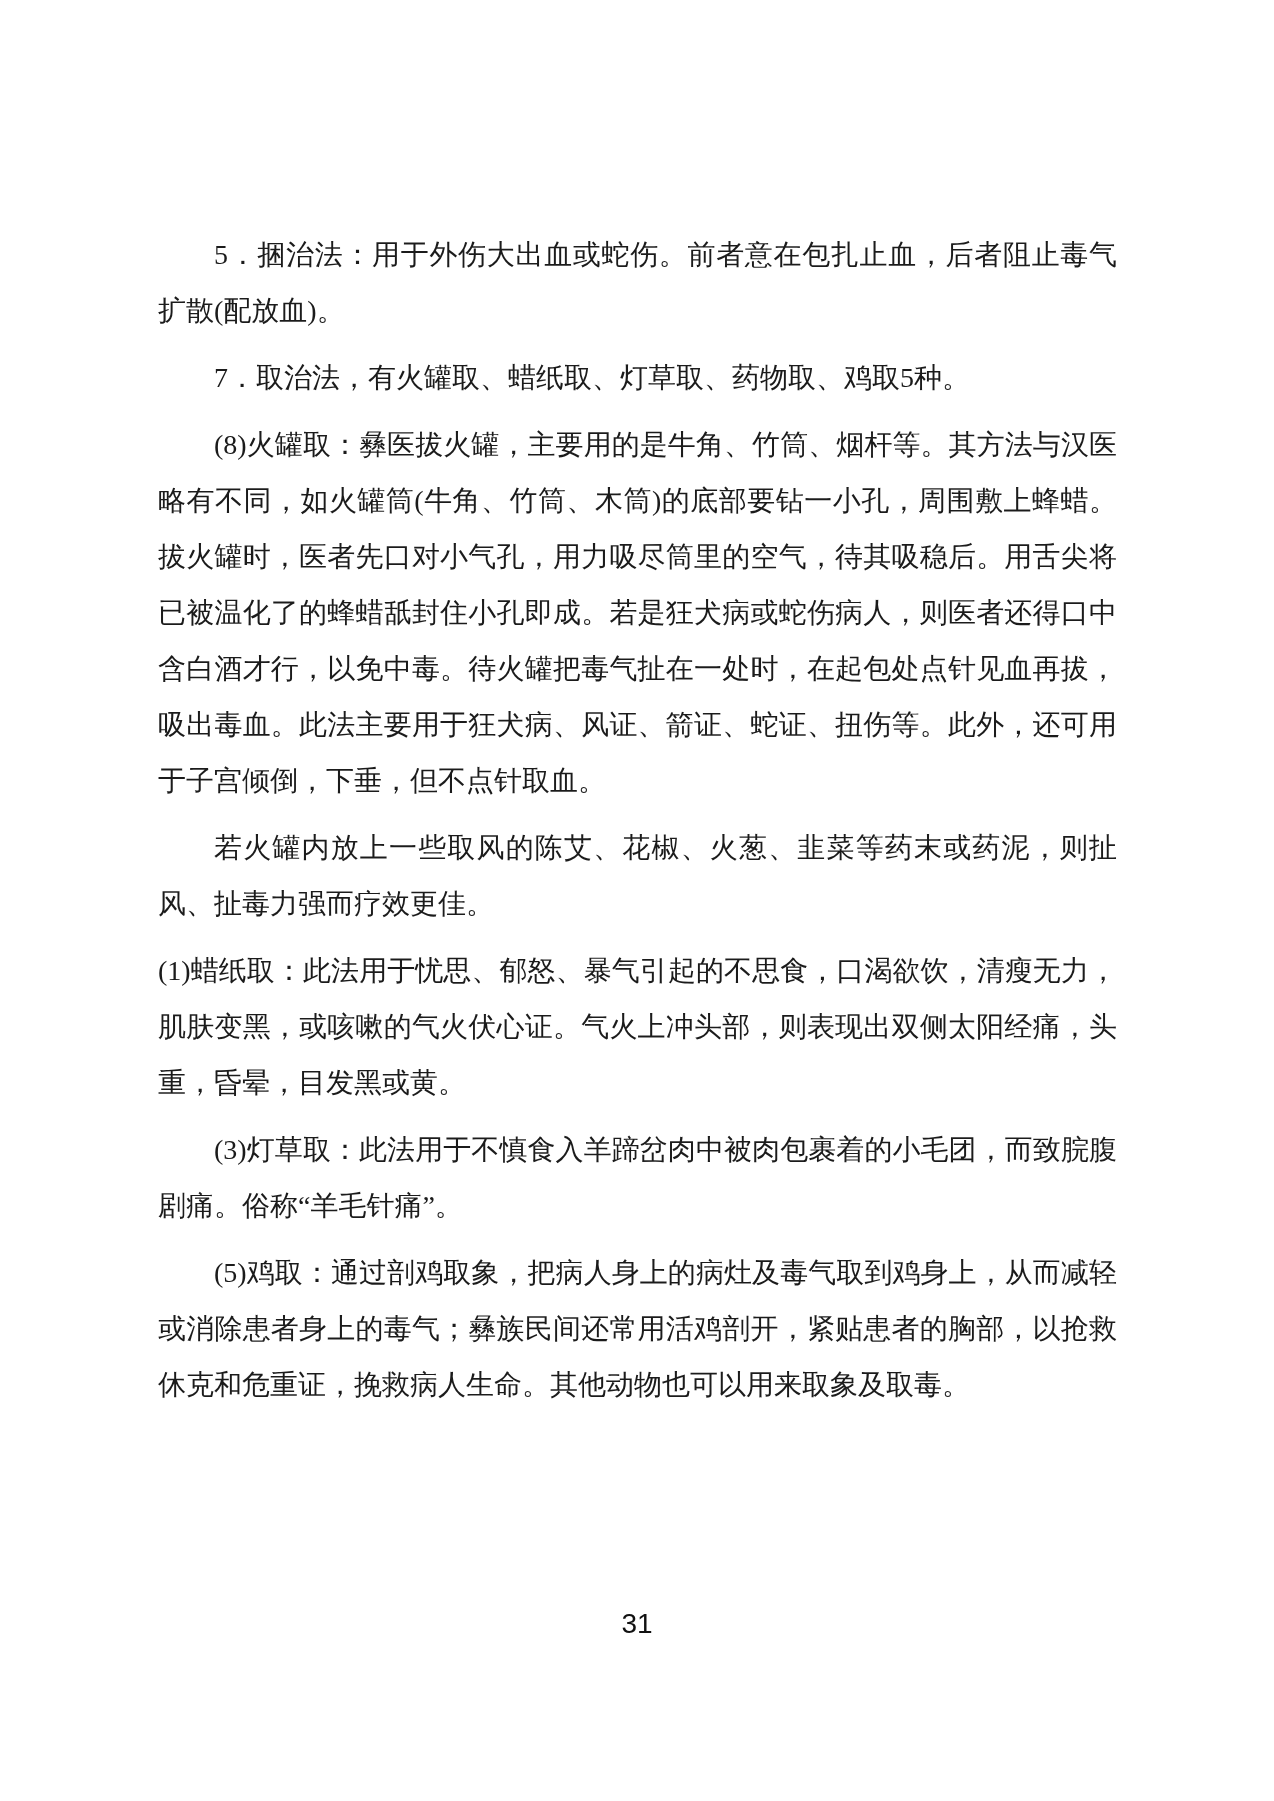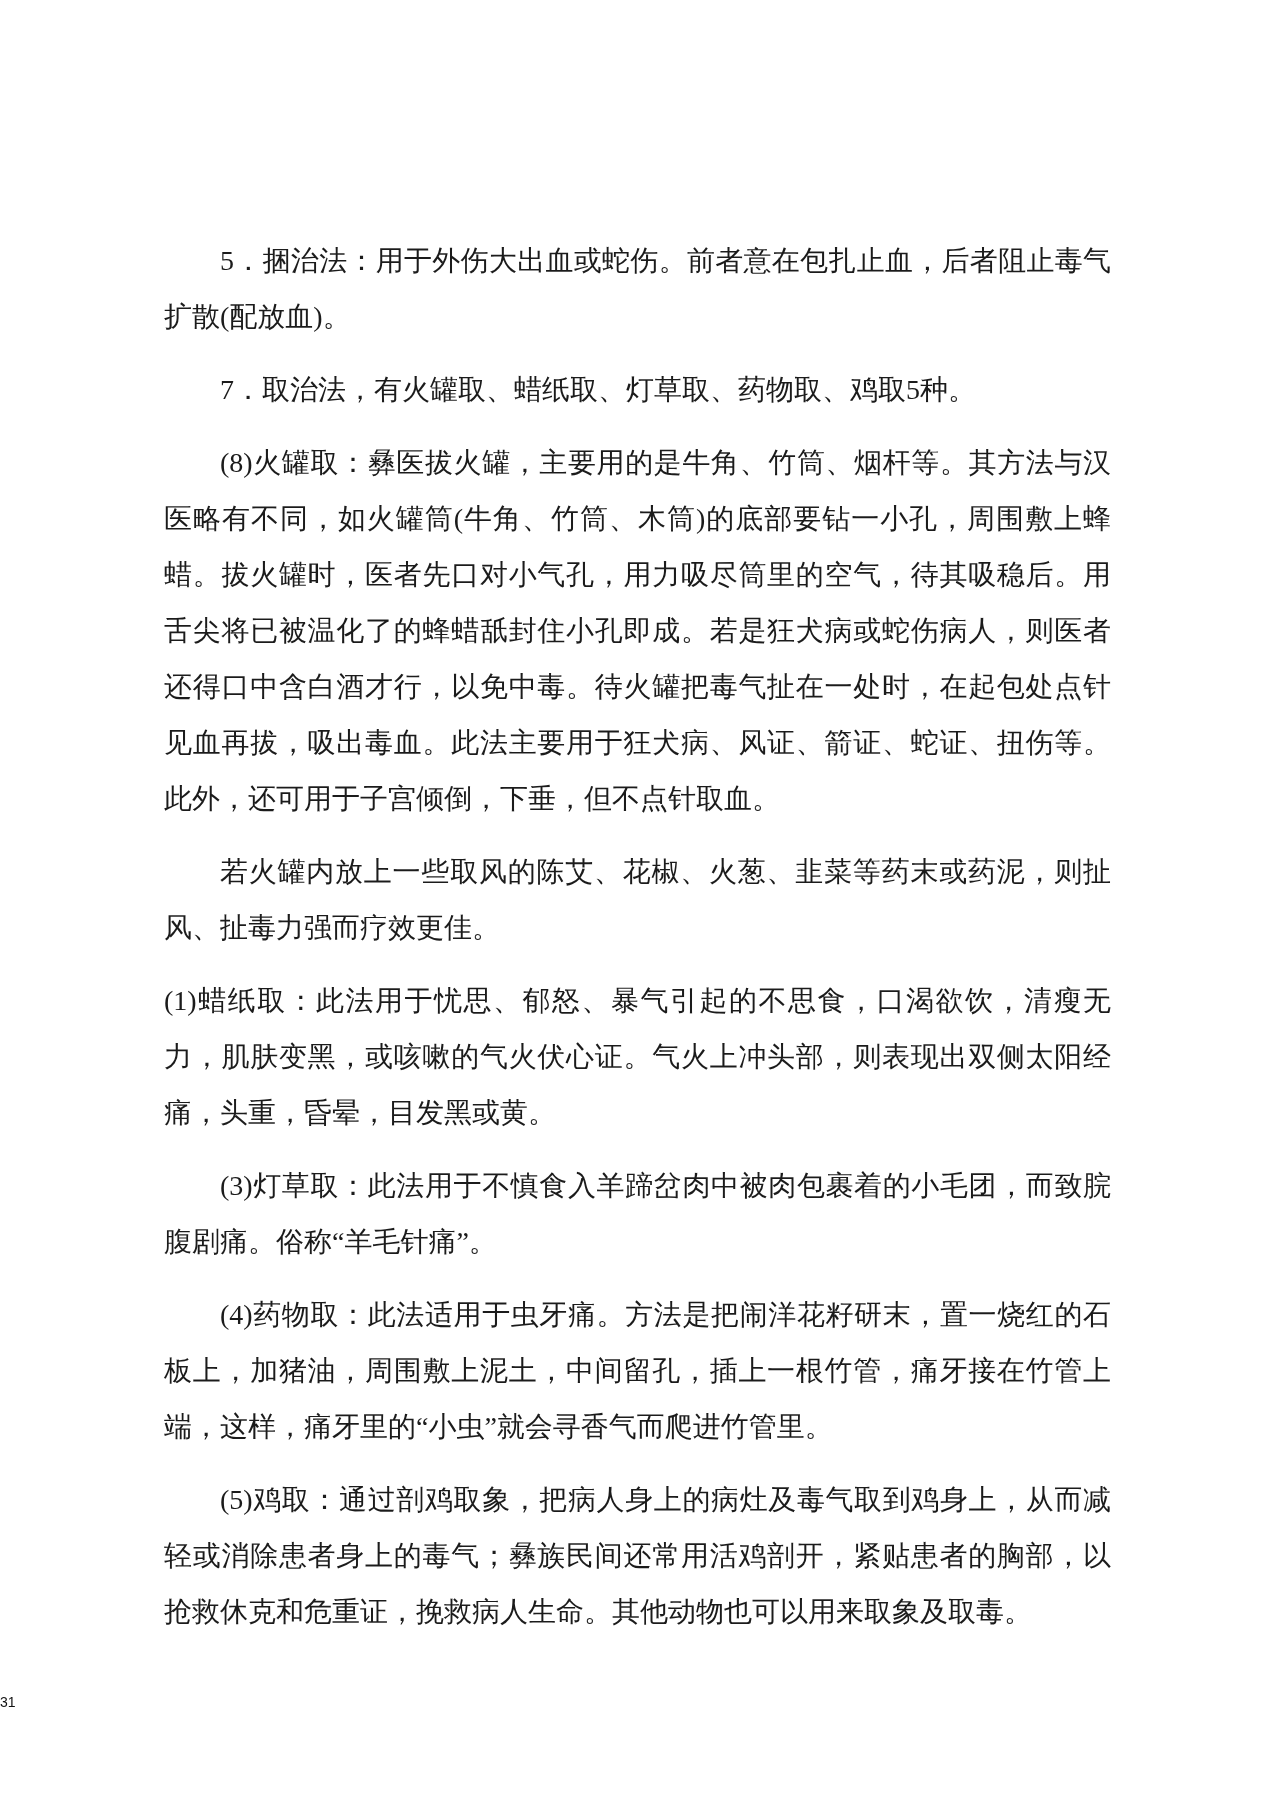--- a/index.html
+++ b/index.html
@@ -19,46 +19,46 @@
     position: absolute;
     left: 147px;
     top: 216px;
     width: 981px;
     color: #1b1b1b;
     font-size: 28px;
     line-height: 56px;
     text-align: justify;
   }
   .content p {
-    margin: 17px;
+    margin: 11px;
     padding: 0;
     text-indent: 2em;
   }
   .content p.no-indent {
     text-indent: 0;
   }
   .footer {
     position: absolute;
     left: 0;
-    top: 1694px;
+    top: 1608px;
     width: 100%;
+    text-align: center;
     color: #111111;
-    font-size: 14px;
+    font-size: 28px;
     font-family: "Liberation Sans", sans-serif;
   }
 </style>
 </head>
 <body>
 
 <div class="page">
   <div class="content">
     <p>5．捆治法：用于外伤大出血或蛇伤。前者意在包扎止血，后者阻止毒气扩散(配放血)。</p>
     <p>7．取治法，有火罐取、蜡纸取、灯草取、药物取、鸡取5种。</p>
     <p>(8)火罐取：彝医拔火罐，主要用的是牛角、竹筒、烟杆等。其方法与汉医略有不同，如火罐筒(牛角、竹筒、木筒)的底部要钻一小孔，周围敷上蜂蜡。拔火罐时，医者先口对小气孔，用力吸尽筒里的空气，待其吸稳后。用舌尖将已被温化了的蜂蜡舐封住小孔即成。若是狂犬病或蛇伤病人，则医者还得口中含白酒才行，以免中毒。待火罐把毒气扯在一处时，在起包处点针见血再拔，吸出毒血。此法主要用于狂犬病、风证、箭证、蛇证、扭伤等。此外，还可用于子宫倾倒，下垂，但不点针取血。</p>
     <p>若火罐内放上一些取风的陈艾、花椒、火葱、韭菜等药末或药泥，则扯风、扯毒力强而疗效更佳。</p>
     <p class="no-indent">(1)蜡纸取：此法用于忧思、郁怒、暴气引起的不思食，口渴欲饮，清瘦无力，肌肤变黑，或咳嗽的气火伏心证。气火上冲头部，则表现出双侧太阳经痛，头重，昏晕，目发黑或黄。</p>
     <p>(3)灯草取：此法用于不慎食入羊蹄岔肉中被肉包裹着的小毛团，而致脘腹剧痛。俗称“羊毛针痛”。</p>
-    <p>(4)药物取：此法适用于虫牙痛。方法是把闹洋花籽研末，置一烧红的石板上，加猪油，周围敷上泥土，中间留孔，插上一根竹管，痛牙接在竹管上端，这样，痛牙里的“小虫”就会寻香气而爬进竹管里。</p>
     <p>(5)鸡取：通过剖鸡取象，把病人身上的病灶及毒气取到鸡身上，从而减轻或消除患者身上的毒气；彝族民间还常用活鸡剖开，紧贴患者的胸部，以抢救休克和危重证，挽救病人生命。其他动物也可以用来取象及取毒。</p>
   </div>
 
   <div class="footer">31</div>
 </div>
 
 </body></html>

